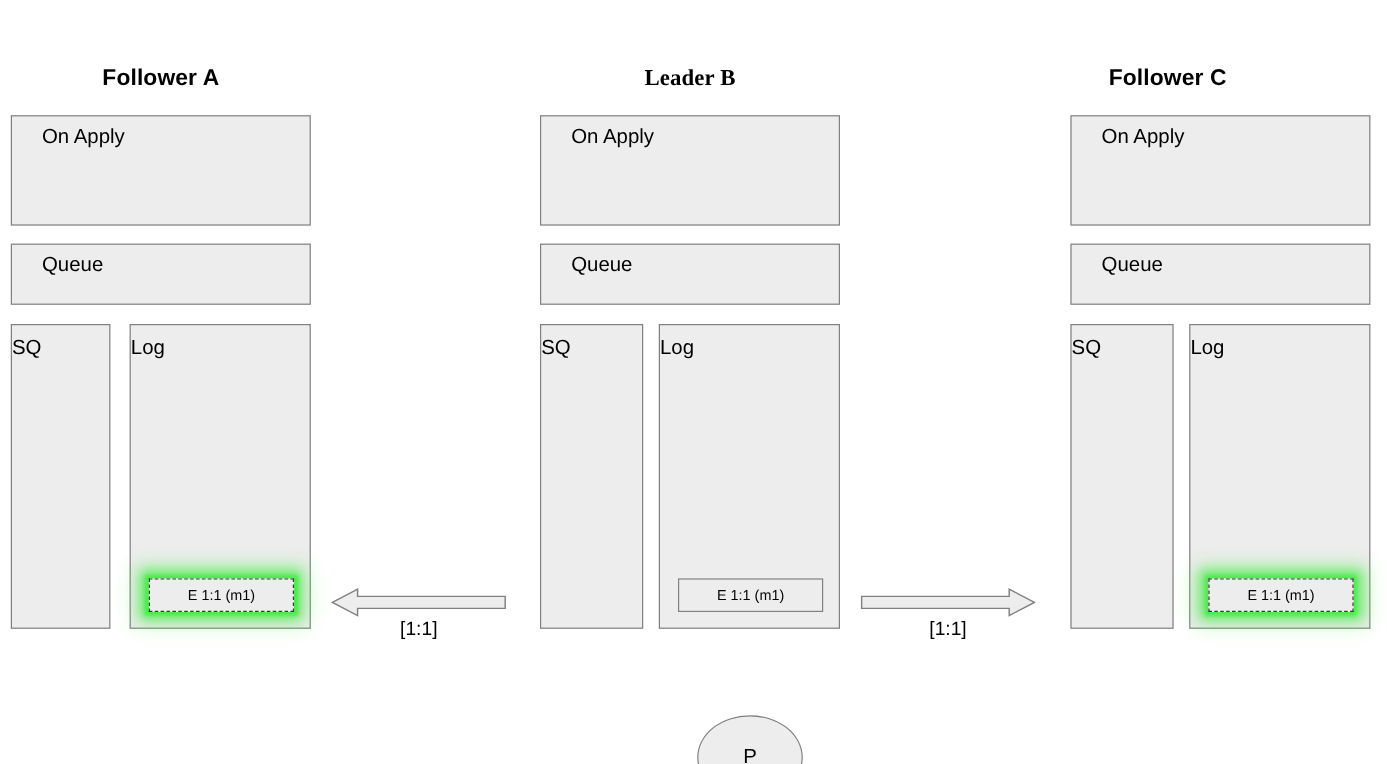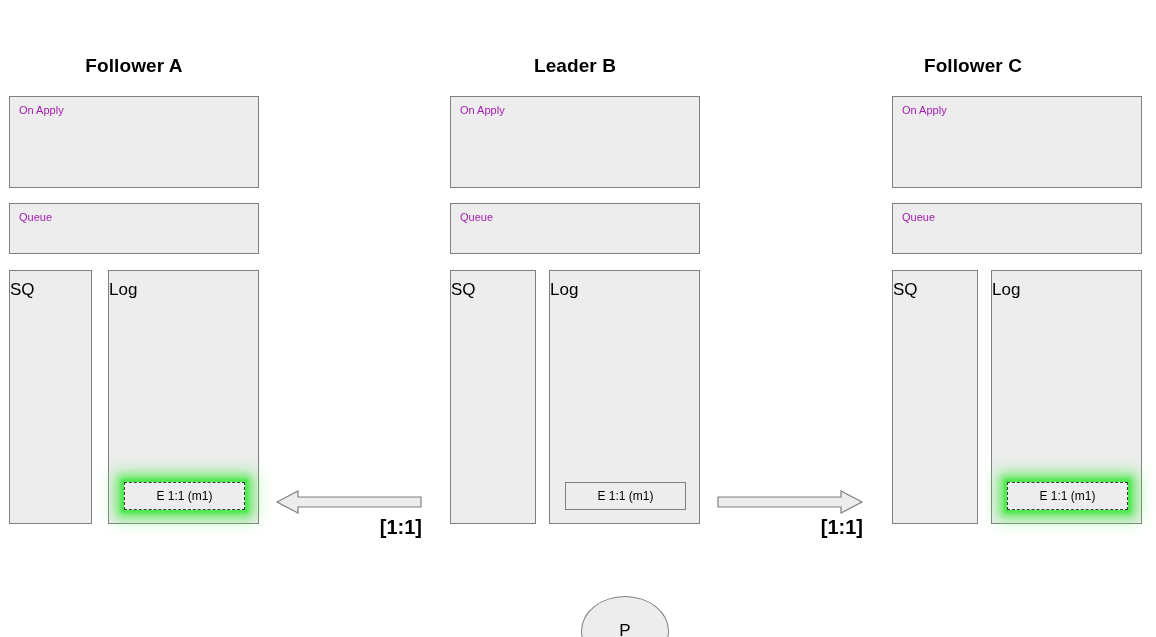--- a/index.html
+++ b/index.html
@@ -37,24 +37,24 @@
 
   .box {
     position: absolute;
     background: #ededed;
     border: 1px solid #808080;
     box-sizing: border-box;
   }
 
   .box-label-tl {
     position: absolute;
-    left: 9px;
+    left: 25px;
     top: 7px;
-    font-size: 11px;
-    color: #a21caf;
+    font-size: 17px;
+    color: #000000;
     white-space: nowrap;
   }
 
   .box-label-tc {
     position: absolute;
     left: 0;
     right: 0;
     top: 9px;
     text-align: left;
     font-size: 17px;
@@ -87,25 +87,24 @@
 
   
   .arrow-wrap {
     position: absolute;
   }
   .arrow-wrap svg {
     display: block;
   }
   .arrow-label {
     position: absolute;
-    text-align: right;
-    font-size: 20px;
-    color: #000000;
-    white-space: nowrap;
-    font-weight: bold;
+    text-align: center;
+    font-size: 16px;
+    color: #000000;
+    white-space: nowrap;
   }
 
   
   .ellipse {
     position: absolute;
     background: #ededed;
     border: 1px solid #808080;
     border-radius: 50%;
     box-sizing: border-box;
     display: flex;
@@ -135,21 +134,21 @@
       <span class="box-label-tc">SQ</span>
     </div>
 
     <div class="box" style="left:108px; top:226px; width:151px; height:254px;">
       <span class="box-label-tc">Log</span>
       <div class="log-entry highlight" style="left:15px; top:211px; width:121px; height:28px;">E 1:1 (m1)</div>
     </div>
   </div>
 
   <div>
-    <div class="node-title" style="left:450px; top:11px; width:250px;">Leader B</div>
+    <div class="node-title" style="left:450px; top:11px; width:250px;font-family:Liberation Serif, serif;">Leader B</div>
 
     <div class="box" style="left:450px; top:52px; width:250px; height:92px;">
       <span class="box-label-tl">On Apply</span>
     </div>
 
     <div class="box" style="left:450px; top:159px; width:250px; height:51px;">
       <span class="box-label-tl">Queue</span>
     </div>
 
     <div class="box" style="left:450px; top:226px; width:86px; height:254px;">

